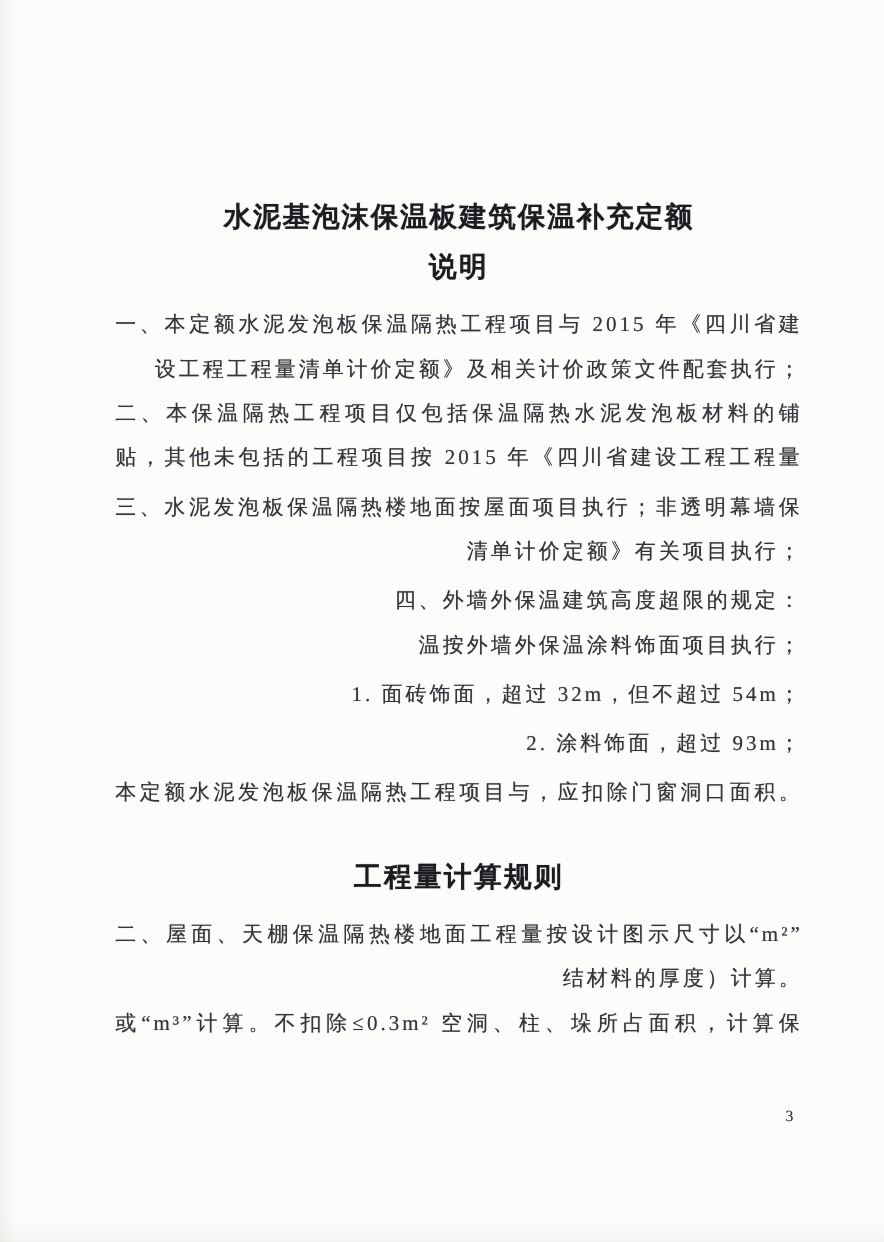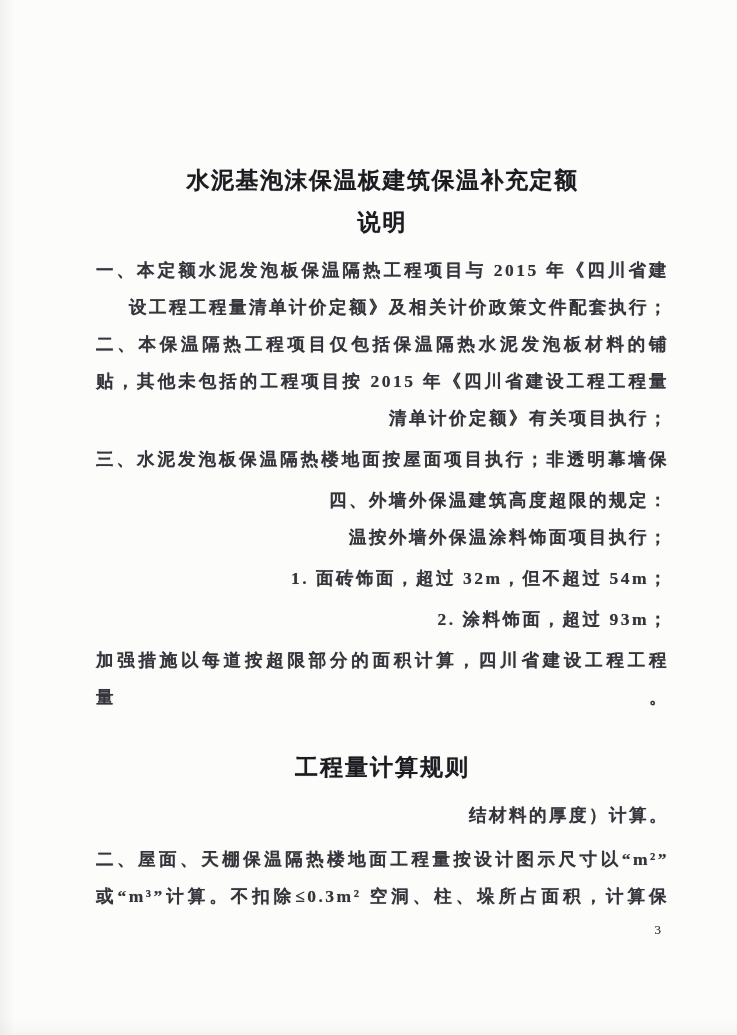--- a/index.html
+++ b/index.html
@@ -46,21 +46,20 @@
   .sec-heading.rules {
     margin-top: 38px;
   }
   .body-text {
     margin: 15px 82px 0 82px;
     width: 573px;
     font-size: 17.5px;
     letter-spacing: 2.5px;
     line-height: 37px;
     text-shadow: 0 0 0.7px rgba(60,58,66,0.6);
-    font-weight: bold;
   }
   .line {
     white-space: nowrap;
     text-align: right;
   }
   .line.full {
     white-space: normal;
     text-align: justify;
     text-align-last: justify;
     text-justify: inter-character;
@@ -88,32 +87,32 @@
 
   <h1 class="doc-title">水泥基泡沫保温板建筑保温补充定额</h1>
 
   <h2 class="sec-heading">说明</h2>
 
   <div class="body-text">
     <div class="line full">一、本定额水泥发泡板保温隔热工程项目与 2015 年《四川省建</div>
     <div class="line">设工程工程量清单计价定额》及相关计价政策文件配套执行；</div>
     <div class="line full">二、本保温隔热工程项目仅包括保温隔热水泥发泡板材料的铺</div>
     <div class="line full">贴，其他未包括的工程项目按 2015 年《四川省建设工程工程量</div>
+    <div class="line full ps">三、水泥发泡板保温隔热楼地面按屋面项目执行；非透明幕墙保</div>
     <div class="line">清单计价定额》有关项目执行；</div>
-    <div class="line full ps">三、水泥发泡板保温隔热楼地面按屋面项目执行；非透明幕墙保</div>
     <div class="line ps">四、外墙外保温建筑高度超限的规定：</div>
     <div class="line">温按外墙外保温涂料饰面项目执行；</div>
     <div class="line ps">1. 面砖饰面，超过 32m，但不超过 54m；</div>
     <div class="line ps">2. 涂料饰面，超过 93m；</div>
-    <div class="line full ps">加强措施以每道按超限部分的面积计算，四川省建设工程工程量。</div>
+    <div class="line full ps">本定额水泥发泡板保温隔热工程项目与，应扣除门窗洞口面积。</div>
   </div>
 
   <h2 class="sec-heading rules">工程量计算规则</h2>
 
   <div class="body-text">
+    <div class="line full ps2">二、屋面、天棚保温隔热楼地面工程量按设计图示尺寸以“m²”</div>
     <div class="line">结材料的厚度）计算。</div>
-    <div class="line full ps2">二、屋面、天棚保温隔热楼地面工程量按设计图示尺寸以“m²”</div>
     <div class="line full">或“m³”计算。不扣除≤0.3m² 空洞、柱、垛所占面积，计算保</div>
   </div>
 
   <div class="page-number">3</div>
 
 </div>
 
 </body></html>

